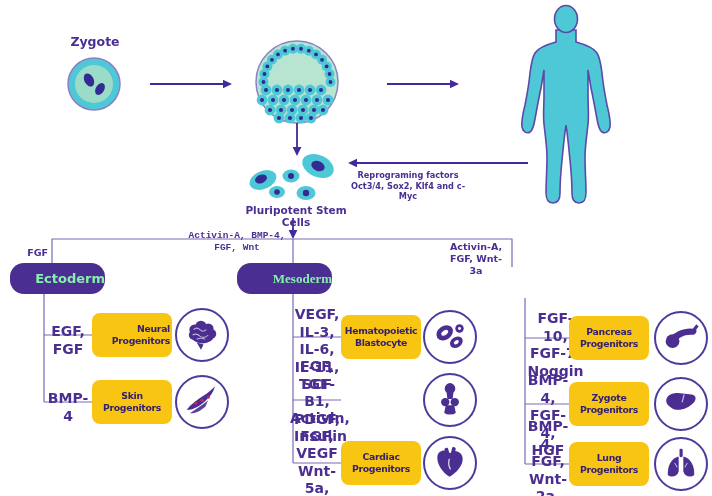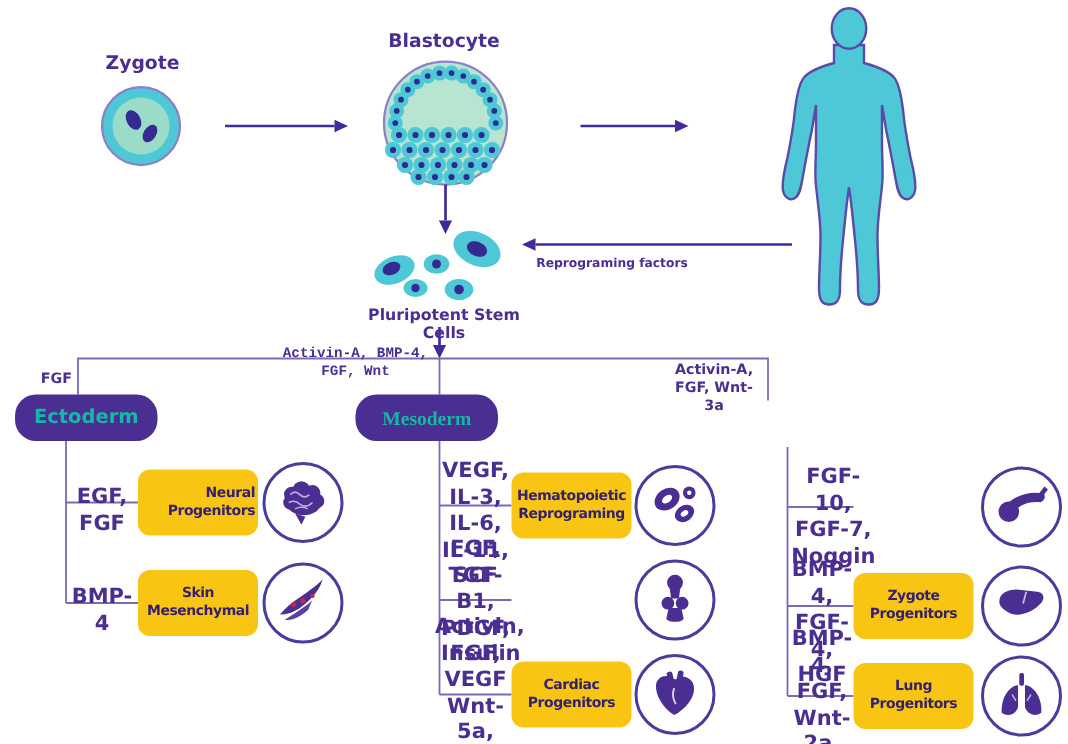--- a/index.html
+++ b/index.html
@@ -7,21 +7,21 @@
     position:relative;width:712px;height:496px;background:#ffffff;
     font-family:"DejaVu Sans","Liberation Sans",sans-serif;overflow:hidden;
   }
   #art{position:absolute;left:0;top:0;pointer-events:none;}
   .lbl{position:absolute;color:#4b2e91;text-align:center;}
   .stage{font-size:12.5px;font-weight:700;}
   .psc{font-size:10.5px;font-weight:700;}
   .reprog{font-size:8.2px;font-weight:600;line-height:1.3;}
   .germ{
     position:absolute;width:95px;height:31px;background:#4b2e91;border-radius:14px;
-    color:#14b8a6;font-size:13px;font-weight:700;text-align:center;line-height:31px;
+    color:#86efac;font-size:13px;font-weight:700;text-align:right;line-height:31px;
   }
   .topfactor{position:absolute;color:#4b2e91;font-size:9.5px;font-weight:700;
     line-height:1.25;white-space:pre-line;text-align:center;}
   .factor{position:absolute;color:#4b2e91;font-size:14px;font-weight:600;
     line-height:1.25;white-space:pre-line;text-align:center;}
   .ybox{
     position:absolute;width:80px;height:44px;background:#f9c513;border-radius:8px;
     color:#33206e;font-size:9.3px;font-weight:700;letter-spacing:-0.3px;line-height:1.3;
     display:flex;align-items:center;justify-content:center;text-align:center;padding:0 2px;
     box-sizing:border-box;
@@ -172,25 +172,25 @@
     <g stroke="#7a6ab8" stroke-width="1.2" fill="none">
       <path d="M52,263 V239 H512 V267"></path>
       <path d="M293,239 V263"></path>
       <path d="M44,294 V402 M44,335 H92 M44,402 H92"></path>
       <path d="M293,294 V463 M293,337 H341 M293,400 H341 M293,463 H341"></path>
       <path d="M525,298 V464 M525,338 H569 M525,404 H569 M525,464 H569"></path>
     </g>
   </svg>
 
   <div class="lbl stage" style="left:55px;top:34px;width:80px;">Zygote</div>
-  <div class="lbl stage" style="left:246px;top:19px;width:100px;">Blastocyte</div>
   <div class="lbl psc" style="left:234px;top:204px;width:124px;">Pluripotent Stem Cells</div>
 
   <div class="lbl reprog" style="left:342px;top:170px;width:132px;">
     <div>Reprograming factors</div>
+    <div>Oct3/4, Sox2, Klf4 and c-Myc</div>
   </div>
 
   <div class="topfactor" style="left:6px;top:247px;width:42px;text-align:right;">FGF</div>
   <div class="topfactor" style="left:183px;top:230px;width:108px;font-family:Liberation Mono, monospace;">Activin-A, BMP-4,
 FGF, Wnt</div>
   <div class="topfactor" style="left:444px;top:241px;width:64px;">Activin-A,
 FGF, Wnt-3a</div>
 
   <div class="germ" style="left:10px;top:263px;">Ectoderm</div>
   <div class="germ" style="left:237px;top:263px;font-family:Liberation Serif, serif;">Mesoderm</div>
@@ -210,39 +210,39 @@
       </g>
       <g stroke="#cbbfe8" stroke-width="1" fill="none" opacity="0.9">
         <path d="M10,13 q3,-3 6,0 q3,3 6,0"></path>
         <path d="M9,18 q4,-2 7,1 q4,3 8,-1"></path>
         <path d="M13,22 q4,-2 8,0"></path>
       </g>
     </svg>
   </div>
 
   <div class="factor" style="left:44px;top:390px;width:48px;">BMP-4</div>
-  <div class="ybox" style="left:92px;top:380px;">Skin Mesenchymal</div>
+  <div class="ybox" style="left:92px;top:380px;">Skin Progenitors</div>
   <div class="icircle" style="left:175px;top:375px;">
     <svg viewBox="0 0 36 36">
       <g transform="rotate(-16 18 18)" fill="#4b2e91">
         <path d="M2,21 C8,17 14,15 20,13 C26,11 31,9 34,7 C31,12 27,15 21,18 C15,21 8,23 2,21 Z"></path>
         <path d="M4,25 C10,23 18,21 24,18 L20,23 C14,26 8,27 4,25 Z" opacity="0.9"></path>
       </g>
       <g fill="#c22a4a">
         <circle cx="12" cy="19" r="1.6"></circle>
           <circle cx="18" cy="16.5" r="1.6"></circle>
           <circle cx="24" cy="13.5" r="1.4"></circle>
       </g>
     </svg>
   </div>
 
   <div class="factor" style="left:294px;top:306px;width:46px;">VEGF, IL-3,
 IL-6, IL-11,
 SCF</div>
-  <div class="ybox" style="left:341px;top:315px;">Hematopoietic Reprograming</div>
+  <div class="ybox" style="left:341px;top:315px;">Hematopoietic Blastocyte</div>
   <div class="icircle" style="left:423px;top:310px;">
     <svg viewBox="0 0 36 36">
       <g fill="#4b2e91">
         <ellipse cx="13" cy="14" rx="8.5" ry="6.5" transform="rotate(-35 13 14)"></ellipse>
         <ellipse cx="24" cy="23" rx="6.5" ry="5" transform="rotate(-35 24 23)"></ellipse>
         <circle cx="27" cy="10" r="4"></circle>
       </g>
       <g fill="#ffffff">
         <ellipse cx="13" cy="14" rx="3.6" ry="2.2" transform="rotate(-35 13 14)"></ellipse>
         <ellipse cx="24" cy="23" rx="2.6" ry="1.7" transform="rotate(-35 24 23)"></ellipse>
@@ -280,20 +280,21 @@
         <rect x="13" y="3.5" width="3.6" height="6" rx="1.5" transform="rotate(-15 15 6)"></rect>
         <rect x="19.5" y="2.8" width="3.6" height="6.6" rx="1.5" transform="rotate(12 21 6)"></rect>
       </g>
       <path d="M17.5,14 q-2,5 1,10" stroke="#ffffff" stroke-width="1.2" fill="none" opacity="0.8"></path>
     </svg>
   </div>
 
   <div class="factor" style="left:527px;top:310px;width:57px;">FGF-10,
 FGF-7,
 Noggin</div>
+  <div class="ybox" style="left:569px;top:316px;">Pancreas Progenitors</div>
   <div class="icircle" style="left:654px;top:311px;">
     <svg viewBox="0 0 36 36">
       <g fill="#4b2e91">
         <circle cx="10" cy="21" r="6.5"></circle>
         <path d="M7,18 C13,11 23,7.5 32,9.5 C33.5,11.5 32.5,14 30,15 C22,14 16,17 11.5,23 Z"></path>
         <path d="M29,9.5 l3.5,-4.5 l2.2,2 l-3.5,4.5 z"></path>
       </g>
     </svg>
   </div>
 

